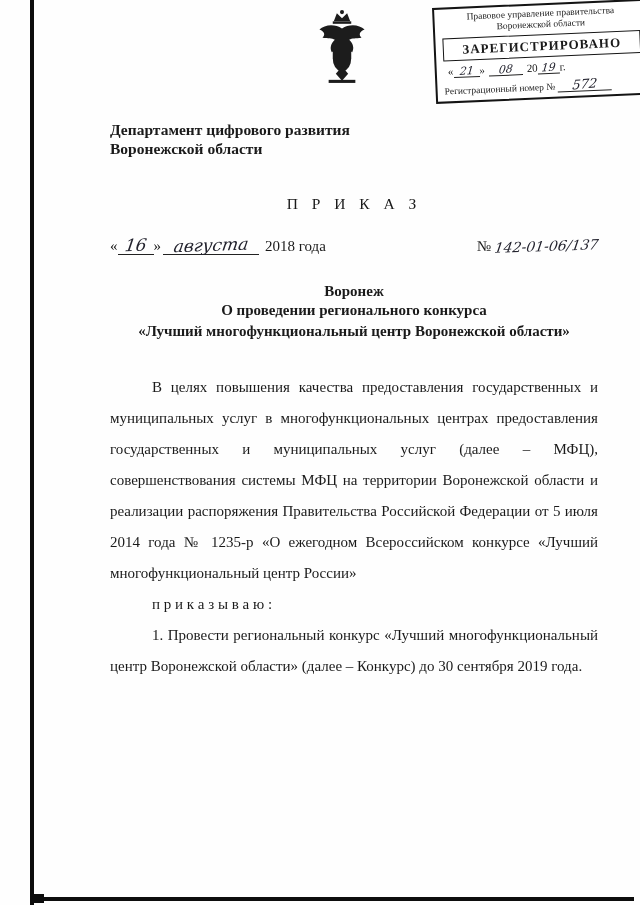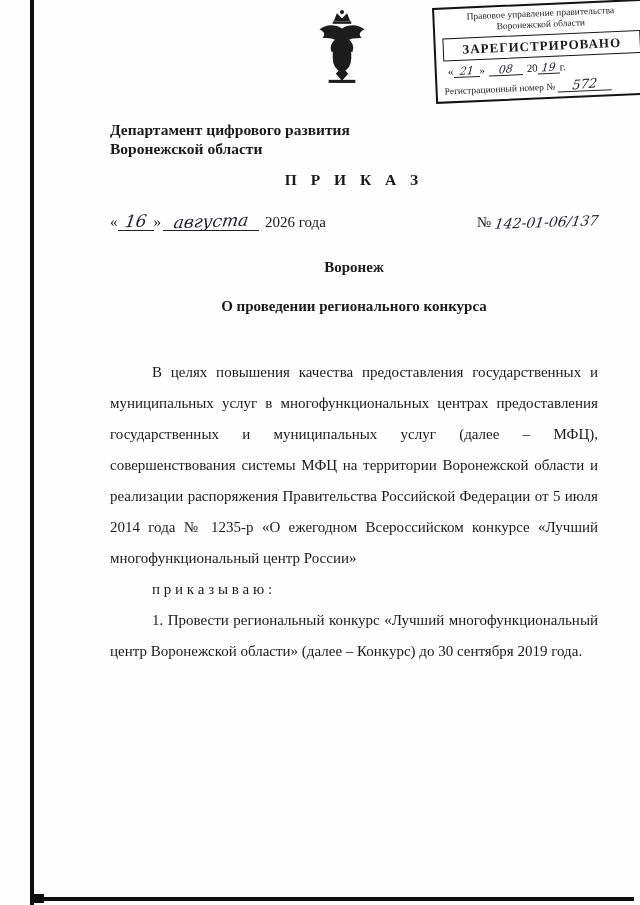--- a/index.html
+++ b/index.html
@@ -53,32 +53,32 @@
   .blank { display:inline-block; border-bottom:1px solid #222; text-align:center; line-height:1; }
   .day-blank { min-width:36px; }
   .month-blank { min-width:96px; margin:0 6px 0 2px; }
   .stamp-day { min-width:26px; }
   .stamp-month { min-width:34px; margin:0 4px; }
   .stamp-year { min-width:22px; }
   .reg-blank { min-width:54px; font-size:13px; }
 
   
   .dept { margin-top:120px; text-align:left; font-weight:bold; font-size:15.5px; line-height:1.25; }
-  .doc-type { margin-top:12px; text-align:center; font-weight:bold; font-size:15.5px; letter-spacing:5px; }
+  .doc-type { margin-top:36px; text-align:center; font-weight:normal; font-size:15.5px; letter-spacing:5px; }
 
   .date-row { margin-top:24px; display:flex; justify-content:space-between; align-items:flex-end; font-size:15px; }
   .date-left { white-space:nowrap; }
   .date-left .hw { font-size:17px; }
   .num-right { white-space:nowrap; }
   .num-right .hw { font-size:14px; }
 
   .city { margin-top:28px; text-align:center; font-weight:bold; font-size:15px; }
-  .doc-title { margin-top:20px; text-align:center; font-weight:bold; font-size:15px; line-height:1.4; }
+  .doc-title { text-align:center; font-weight:bold; font-size:15px; line-height:1.4; }
 
-  .body-text { margin-top:40px; }
+  .body-text { margin-top:30px; }
   .body-text p {
     font-size:15px; line-height:31px;
     text-align:justify; text-align-last:left;
     text-indent:42px;
   }
   .decree-word { text-align:center; }
 </style>
 </head>
 <body>
 
@@ -119,32 +119,33 @@
 
     <div class="dept">
       <div>Департамент цифрового развития</div>
       <div>Воронежской области</div>
     </div>
 
     <div class="doc-type">П Р И К А З</div>
 
     <div class="date-row">
       <div class="date-left">
-        <span>«</span><span class="blank day-blank"><span class="hw">16</span></span><span>»</span><span class="blank month-blank"><span class="hw">августа</span></span><span>2026 года</span>
+        <span>«</span><span class="blank day-blank"><span class="hw">16</span></span><span>»</span><span class="blank month-blank"><span class="hw">августа</span></span><span>2018 года</span>
       </div>
       <div class="num-right">
         <span>№</span>
         <span class="hw">142-01-06/137</span>
       </div>
     </div>
 
     <div class="city">Воронеж</div>
 
     <div class="doc-title">
       <div>О проведении регионального конкурса</div>
+      <div>«Лучший многофункциональный центр Воронежской области»</div>
     </div>
 
     <div class="body-text">
       <p>В целях повышения качества предоставления государственных и муниципальных услуг в многофункциональных центрах предоставления государственных и муниципальных услуг (далее – МФЦ), совершенствования системы МФЦ на территории Воронежской области и реализации распоряжения Правительства Российской Федерации от 5 июля 2014 года № 1235-р «О ежегодном Всероссийском конкурсе «Лучший многофункциональный центр России»</p>
       <p class="decree-word">п р и к а з ы в а ю :</p>
       <p>1. Провести региональный конкурс «Лучший многофункциональный центр Воронежской области» (далее – Конкурс) до 30 сентября 2019 года.</p>
     </div>
 
   </div>
 </div>

